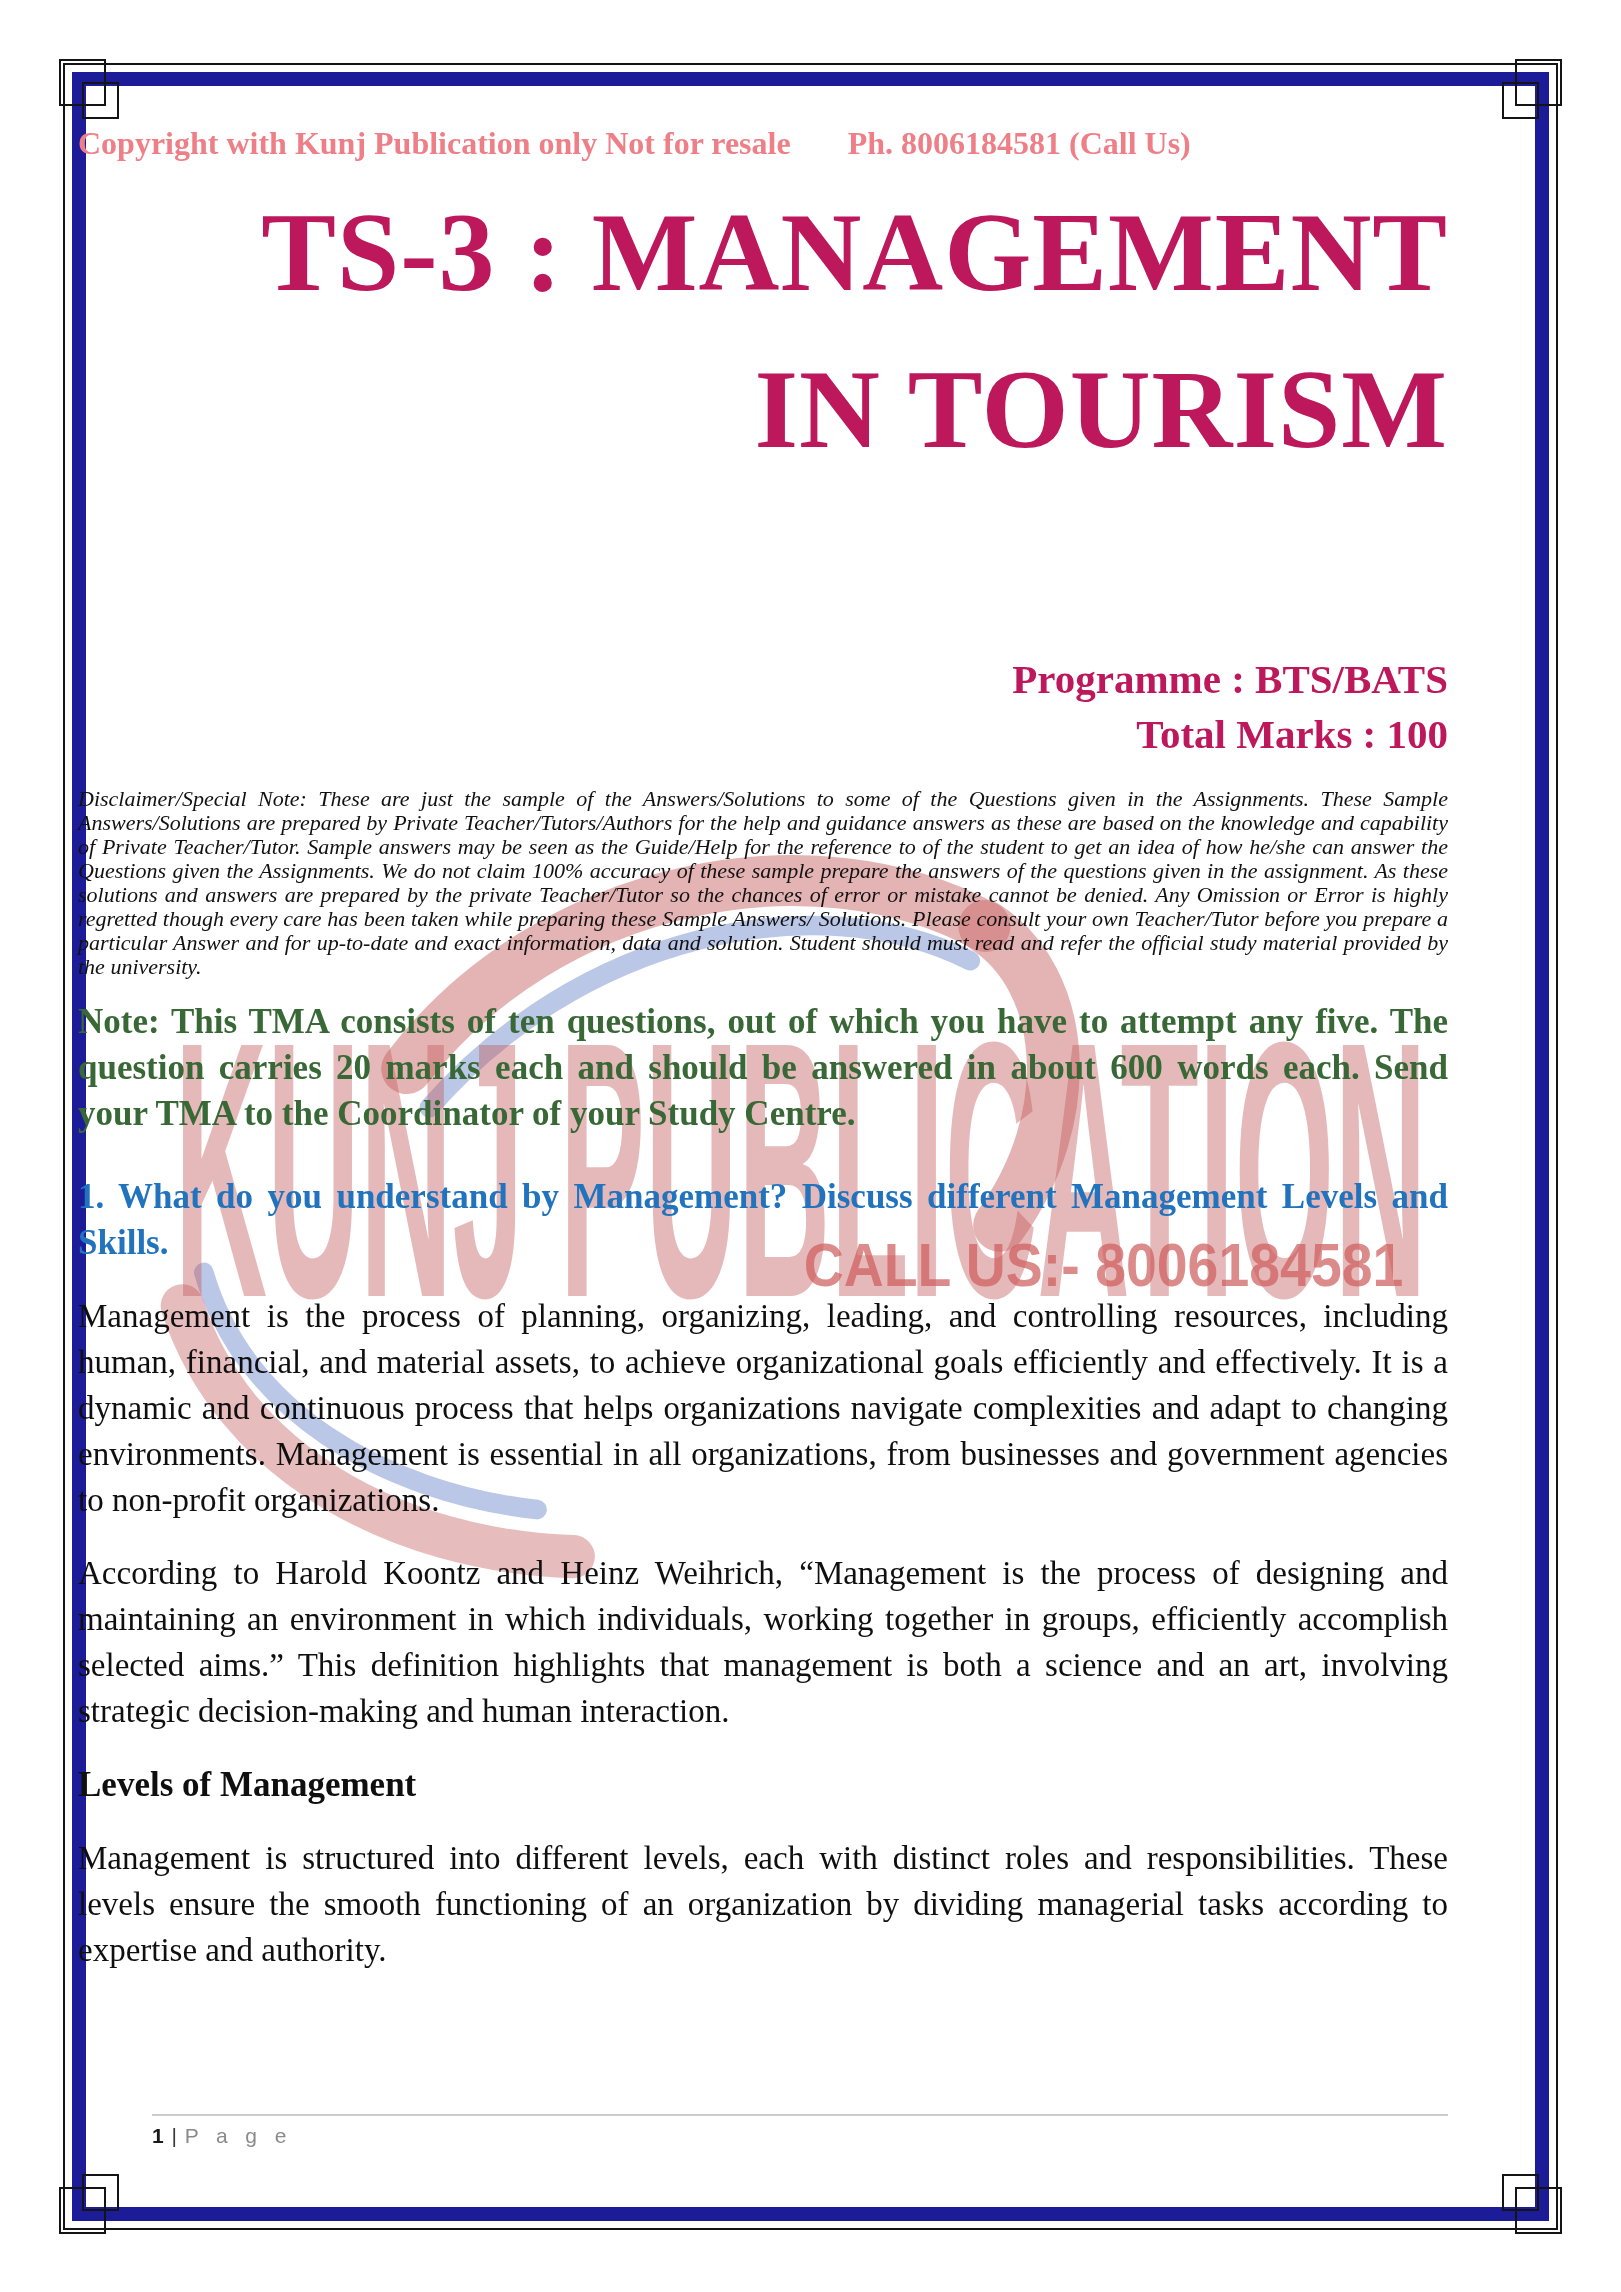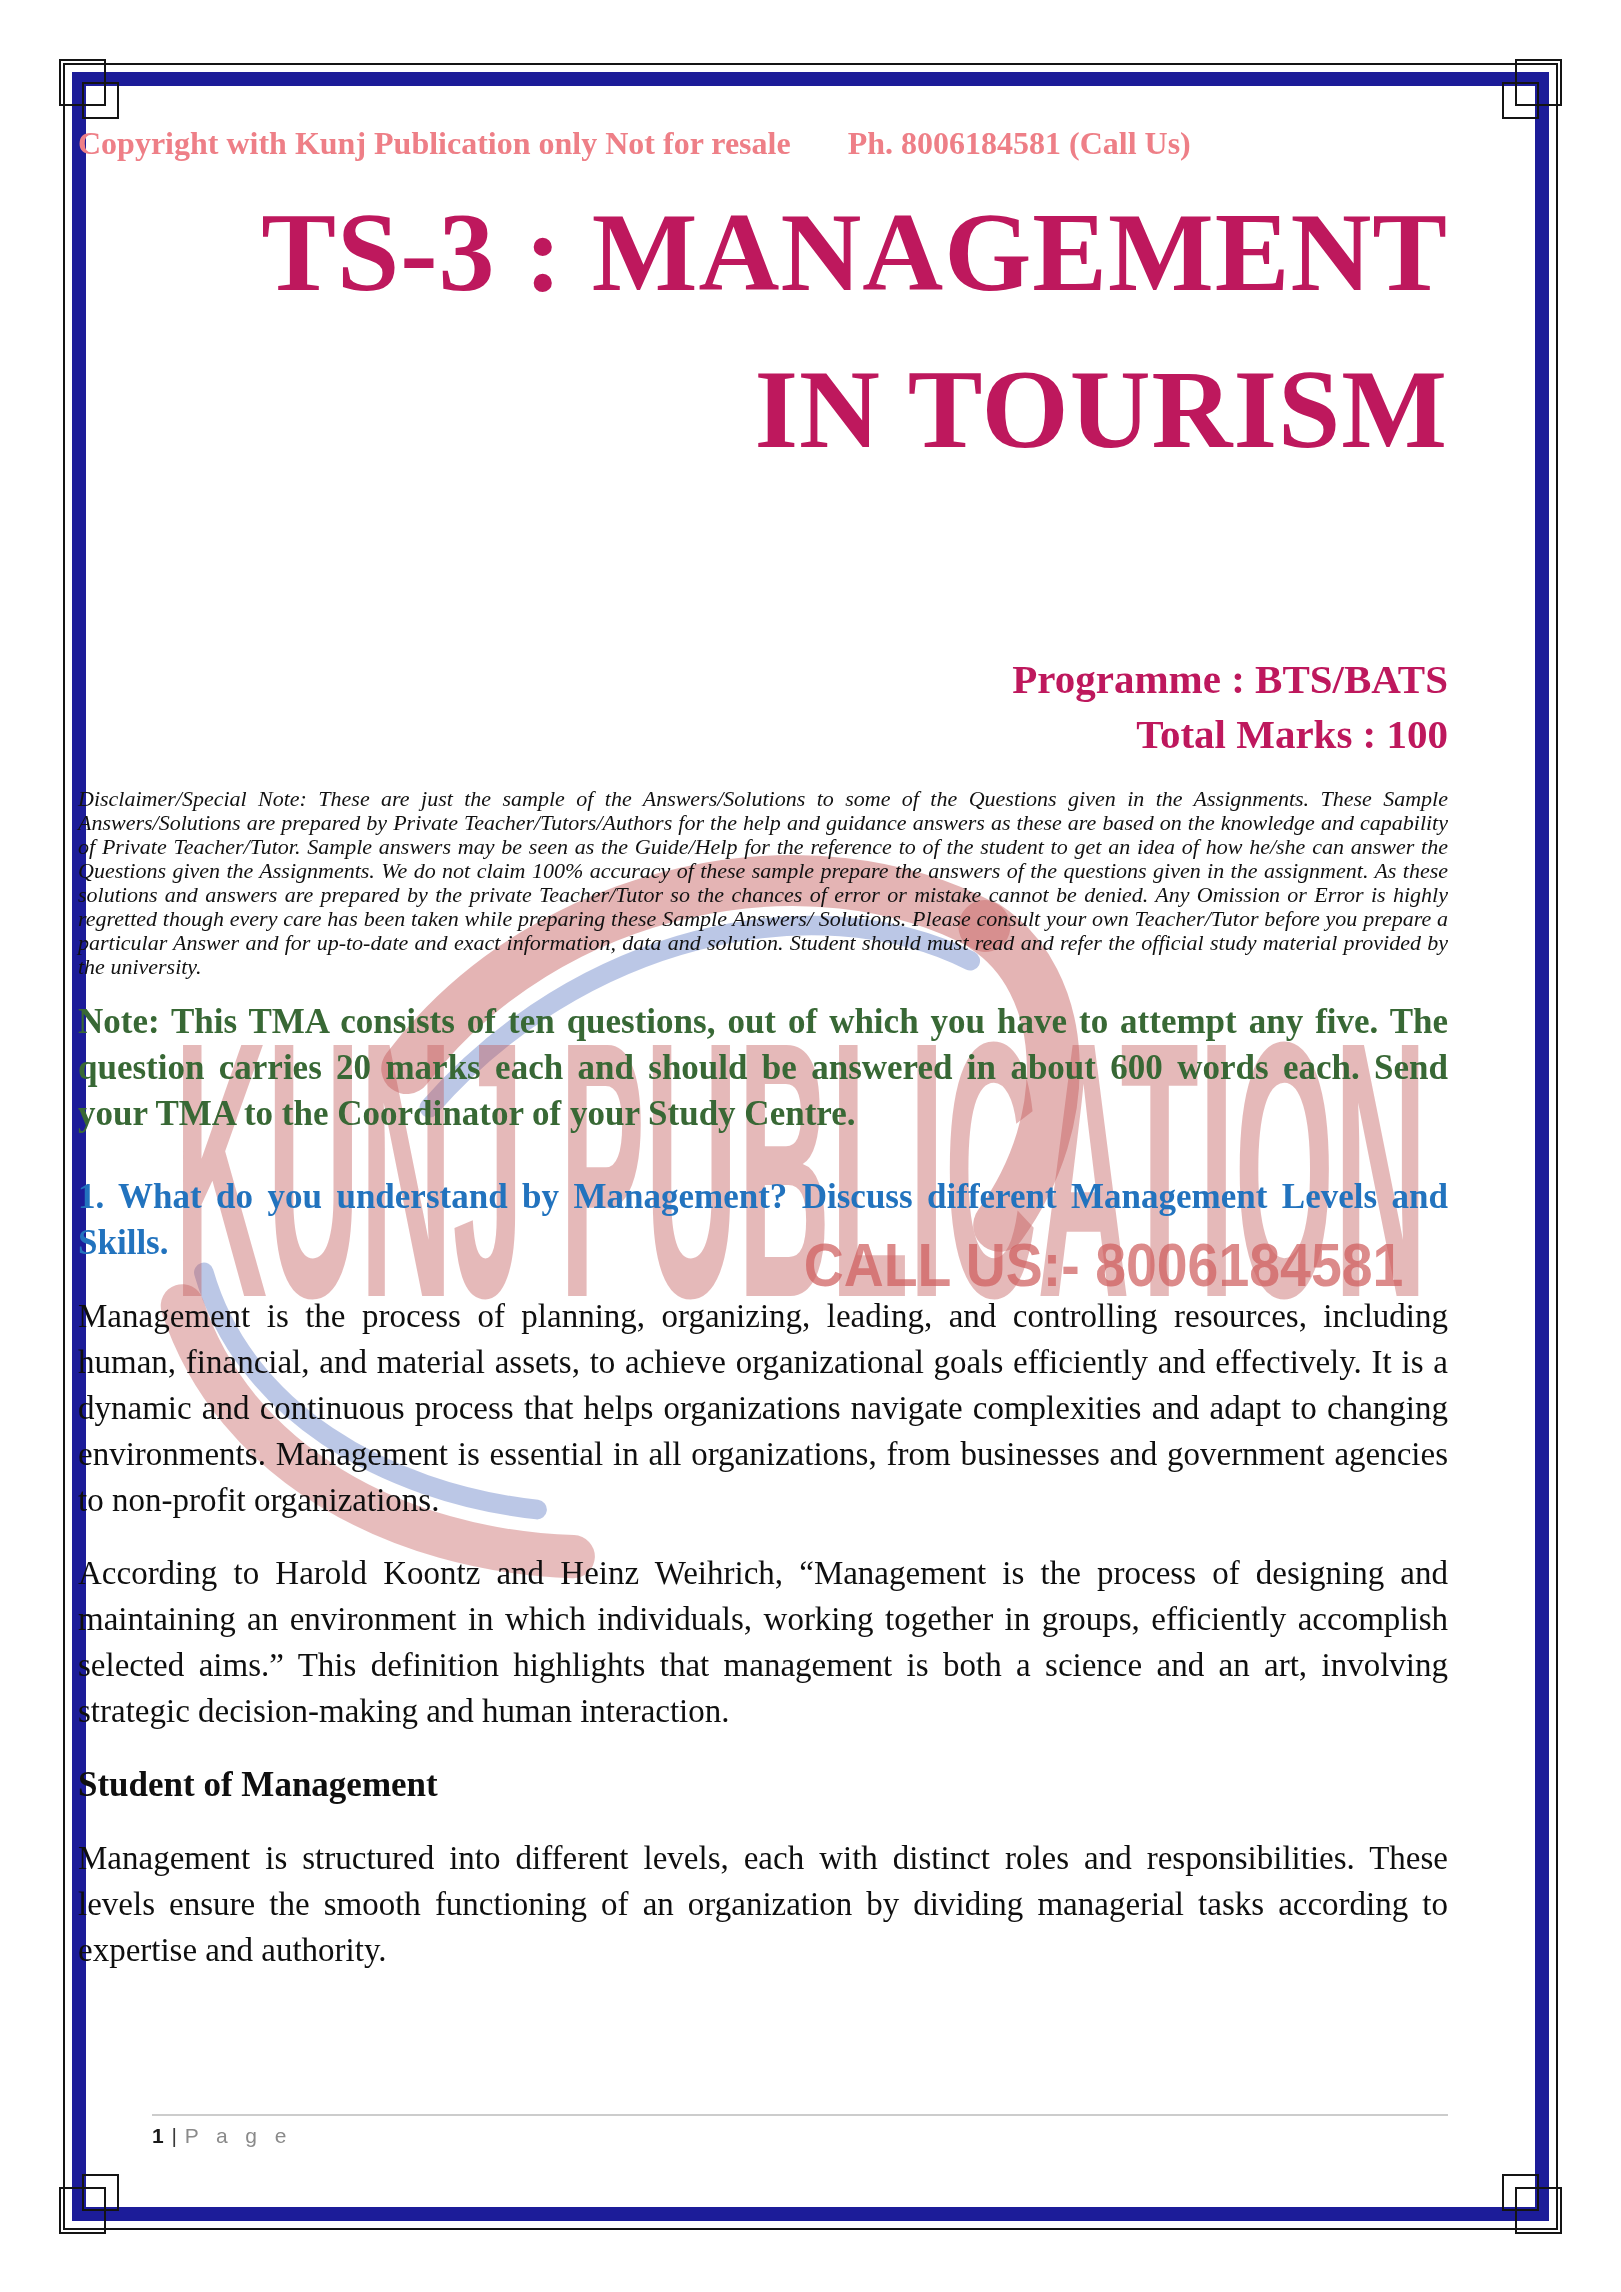--- a/index.html
+++ b/index.html
@@ -137,21 +137,21 @@
     <div class="disclaimer">Disclaimer/Special Note: These are just the sample of the Answers/Solutions to some of the Questions given in the Assignments. These Sample Answers/Solutions are prepared by Private Teacher/Tutors/Authors for the help and guidance answers as these are based on the knowledge and capability of Private Teacher/Tutor. Sample answers may be seen as the Guide/Help for the reference to of the student to get an idea of how he/she can answer the Questions given the Assignments. We do not claim 100% accuracy of these sample prepare the answers of the questions given in the assignment. As these solutions and answers are prepared by the private Teacher/Tutor so the chances of error or mistake cannot be denied. Any Omission or Error is highly regretted though every care has been taken while preparing these Sample Answers/ Solutions. Please consult your own Teacher/Tutor before you prepare a particular Answer and for up-to-date and exact information, data and solution. Student should must read and refer the official study material provided by the university.</div>
 
     <div class="note-para">Note: This TMA consists of ten questions, out of which you have to attempt any five. The question carries 20 marks each and should be answered in about 600 words each. Send your TMA to the Coordinator of your Study Centre.</div>
 
     <div class="question-para">1. What do you understand by Management? Discuss different Management Levels and Skills.</div>
 
     <div class="body-para">Management is the process of planning, organizing, leading, and controlling resources, including human, financial, and material assets, to achieve organizational goals efficiently and effectively. It is a dynamic and continuous process that helps organizations navigate complexities and adapt to changing environments. Management is essential in all organizations, from businesses and government agencies to non-profit organizations.</div>
 
     <div class="body-para">According to Harold Koontz and Heinz Weihrich, “Management is the process of designing and maintaining an environment in which individuals, working together in groups, efficiently accomplish selected aims.” This definition highlights that management is both a science and an art, involving strategic decision-making and human interaction.</div>
 
-    <div class="section-heading">Student of Management</div>
+    <div class="section-heading">Levels of Management</div>
 
     <div class="body-para">Management is structured into different levels, each with distinct roles and responsibilities. These levels ensure the smooth functioning of an organization by dividing managerial tasks according to expertise and authority.</div>
 
   </div>
 
   <div class="footer-rule"></div>
   <div class="footer-line">
     <span class="pg-num">1</span><span class="pg-sep">|</span><span class="pg-label">P a g e</span>
   </div>
 

